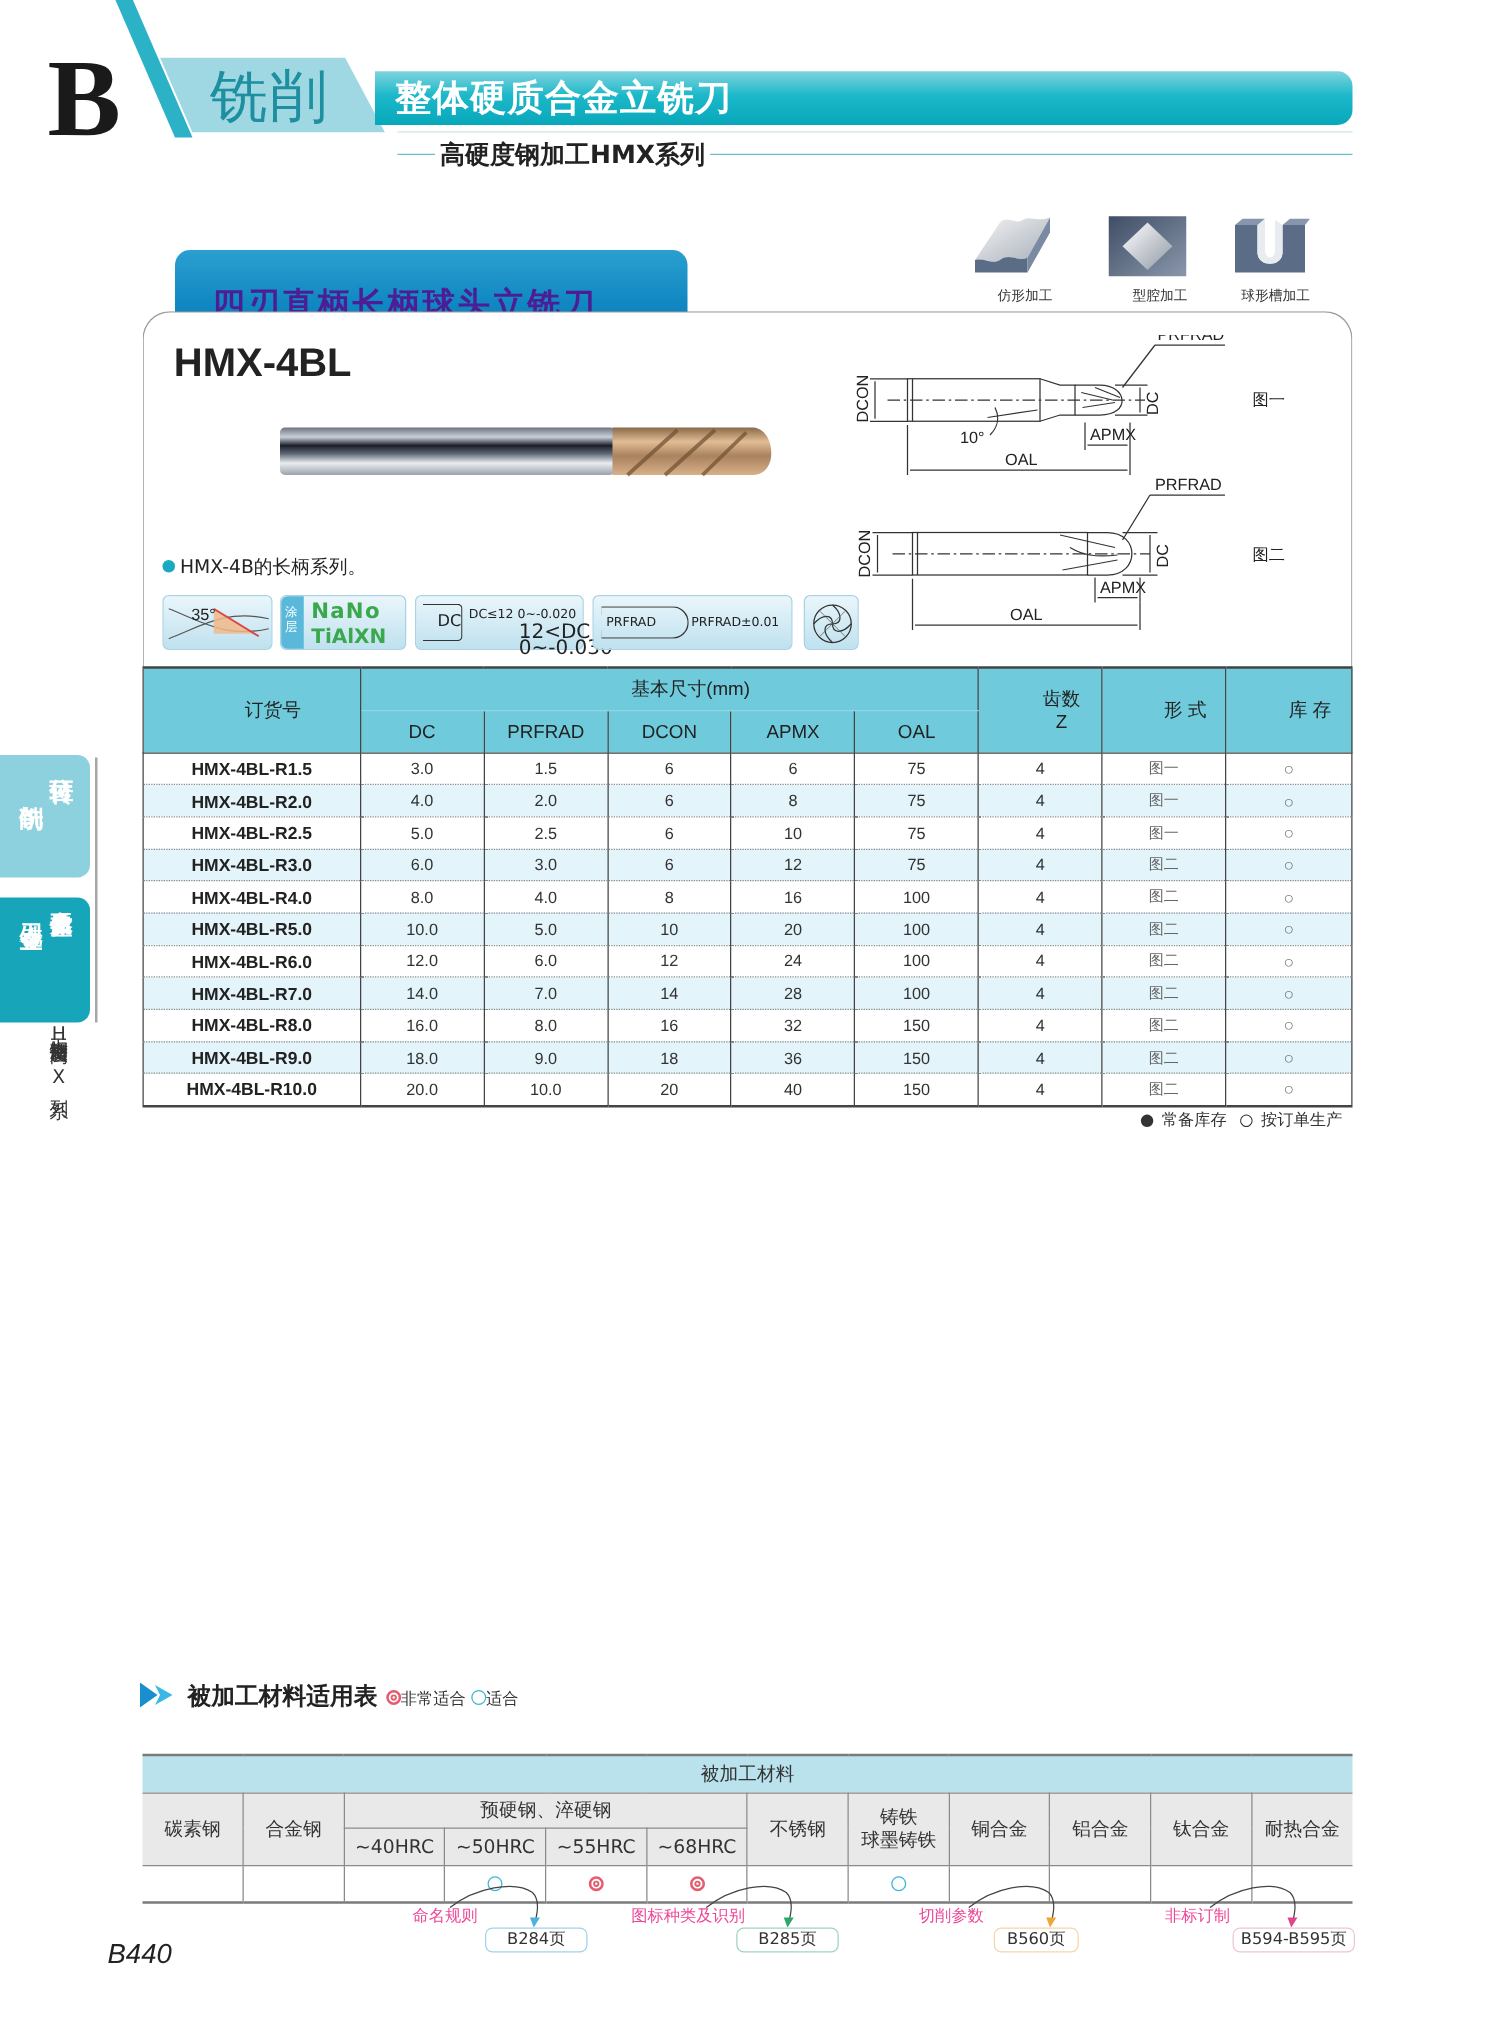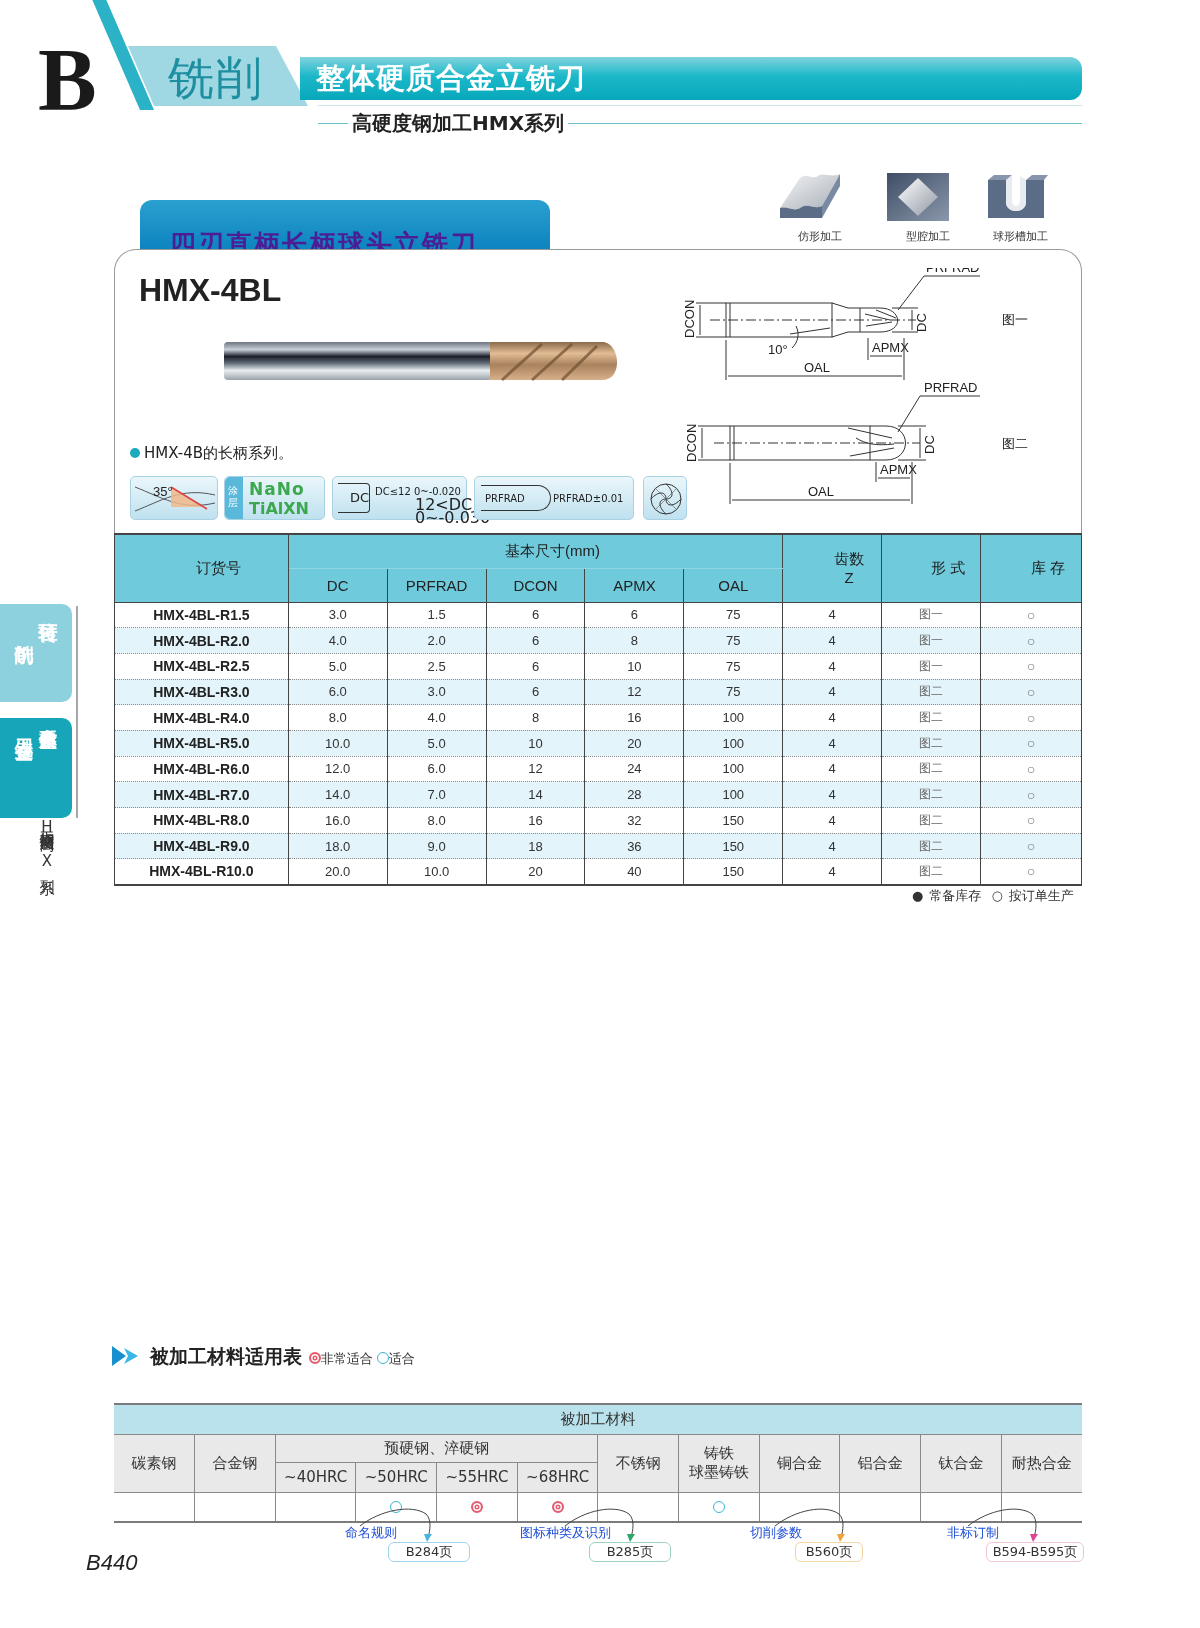--- a/index.html
+++ b/index.html
@@ -3,21 +3,21 @@
 <meta charset="utf-8">
 <style>
   * { box-sizing: border-box; margin: 0; padding: 0; }
   html, body { width: 1200px; height: 1628px; background: #ffffff; overflow: hidden; }
   body { position: relative; font-family: "DejaVu Sans", "Liberation Sans", sans-serif; color: #222; }
 
   
   .hdr-slash { position: absolute; left: 80px; top: -10px; width: 80px; height: 140px; }
   .hdr-letter { position: absolute; left: 38px; top: 36px; font-family: "Liberation Serif", "DejaVu Serif", serif; font-weight: bold; font-size: 88px; line-height: 88px; color: #1a1a1a; }
   .hdr-tab { position: absolute; left: 128px; top: 46px; width: 180px; height: 60px; }
-  .hdr-cat { position: absolute; left: 168px; top: 52px; font-size: 46px; line-height: 52px; color: #1d8fa0; letter-spacing: 2px; }
+  .hdr-cat { position: absolute; left: 168px; top: 52px; font-size: 46px; line-height: 52px; color: #1d8fa0; letter-spacing: 2px; font-family: Liberation Serif, serif; }
   .hdr-bar { position: absolute; left: 300px; top: 57px; width: 782px; height: 43px; border-radius: 0 12px 12px 0;
     background: linear-gradient(to bottom, #7fd3de 0%, #1cb8c9 45%, #07a7ba 100%); }
   .hdr-bar-title { position: absolute; left: 316px; top: 58px; font-size: 29px; line-height: 40px; font-weight: bold; color: #fff; letter-spacing: 1px; }
   .hdr-line1 { position: absolute; left: 318px; top: 105px; width: 764px; height: 1px; background: #cfe6ea; }
   .hdr-line2 { position: absolute; left: 318px; top: 123px; width: 764px; height: 1px; background: #6cc0cb; }
   .hdr-sub { position: absolute; left: 348px; top: 110px; background: #fff; padding: 0 4px; font-size: 20px; line-height: 26px; font-weight: bold; color: #222; }
 
   
   .app { position: absolute; top: 172px; width: 90px; text-align: right; }
   .app .pic { width: 64px; height: 50px; margin: 0 auto; }
@@ -70,21 +70,21 @@
 
   table.mat { position: absolute; left: 114px; top: 1403px; width: 968px; border-collapse: collapse; table-layout: fixed; }
   table.mat th { font-weight: normal; font-size: 15px; color: #333; border-left: 1.5px solid #8a8a8a; border-right: 1.5px solid #8a8a8a; border-bottom: 1.5px solid #8a8a8a; background: #e9e9e9; line-height: 19px; }
   table.mat th.grp { background: #b9e2ec; border-left: none; border-right: none; border-top: 2px solid #7b7b7b; height: 30px; }
   table.mat td { height: 30px; text-align: center; border-left: 1.5px solid #8a8a8a; border-right: 1.5px solid #8a8a8a; border-bottom: 2px solid #7b7b7b; }
   table.mat tr > *:first-child { border-left: none; }
   table.mat tr > *:last-child { border-right: none; }
 
   
   .ref { position: absolute; top: 1504px; height: 50px; }
-  .ref .lbl { position: absolute; left: 15px; top: 20px; font-size: 13px; color: #1d4ed8; white-space: nowrap; }
+  .ref .lbl { position: absolute; left: 0; top: 20px; font-size: 13px; color: #ec4899; white-space: nowrap; }
   .ref .box { position: absolute; top: 38px; height: 20px; border-radius: 6px; border: 1.5px solid; font-size: 13px; line-height: 17px; text-align: center; color: #333; background: #fff; }
   .ref svg { position: absolute; left: 0; top: 0; }
   .page-num { position: absolute; left: 86px; top: 1550px; font-size: 22px; font-style: italic; color: #222; font-family: "Liberation Sans", sans-serif; }
 </style>
 </head>
 <body>
 
 <svg class="hdr-slash" viewBox="0 0 80 140">
   <polygon points="8,0 22,0 74,120 60,120" fill="#2cb2c6"></polygon>
 </svg>

